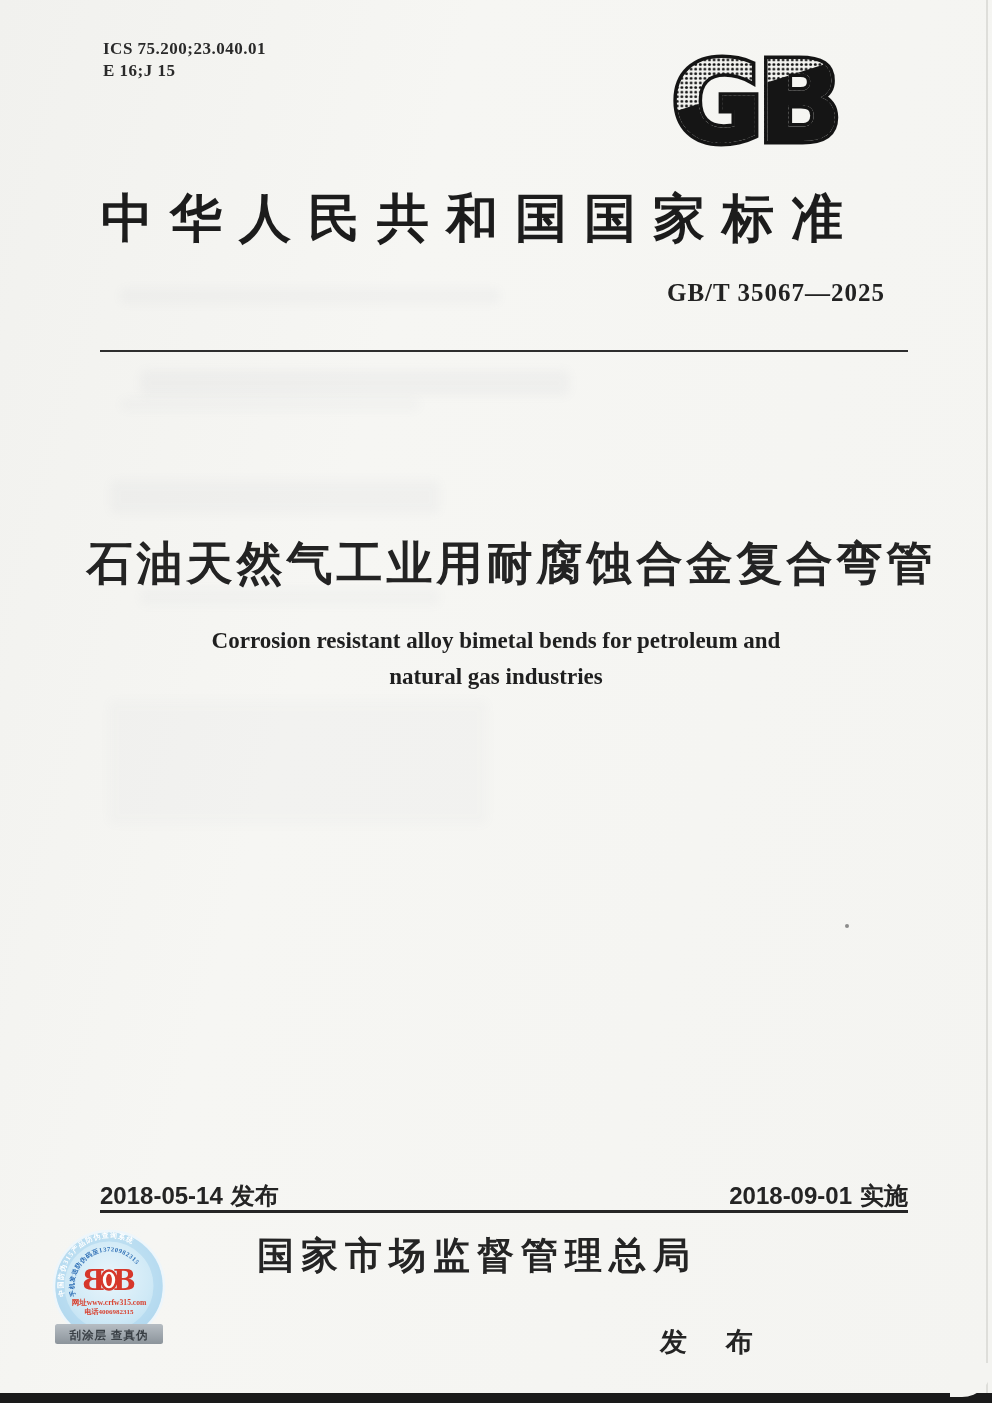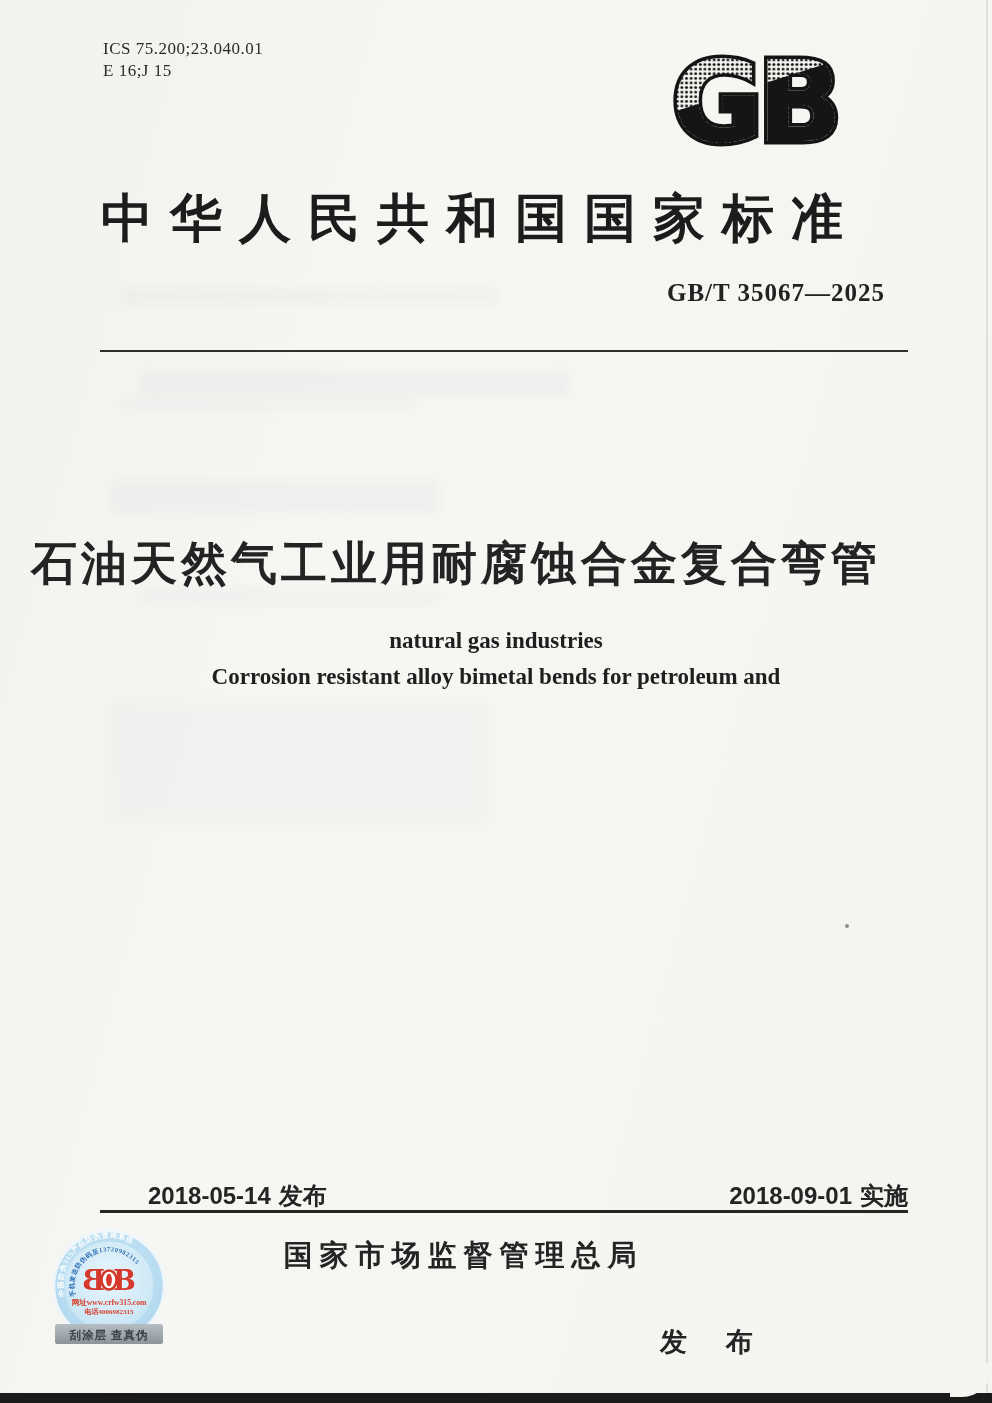--- a/index.html
+++ b/index.html
@@ -9,63 +9,63 @@
     background:#e8e8e6;
   }
   .page{
     position:relative;width:992px;height:1403px;overflow:hidden;
     background:linear-gradient(105deg,#f1f1ee 0%,#f6f6f3 35%,#f4f4f1 100%);
     color:#1e1e1e;
   }
   
   .ics{
     position:absolute;left:103px;top:38px;
-    font-family:"Liberation Serif",serif;font-weight:normal;
+    font-family:"Liberation Serif",serif;font-weight:bold;
     font-size:17px;line-height:22px;color:#2a2a2a;letter-spacing:.5px;
   }
   .gb-logo{position:absolute;left:652px;top:53px;}
   .std-title{
     position:absolute;left:84px;right:84px;top:184px;
     text-align:left;font-family:"Liberation Serif",serif;
     font-size:52px;font-weight:bold;color:#1c1c1c;
     letter-spacing:17px;white-space:nowrap;text-indent:17px;
   }
   .std-number{
     position:absolute;right:107px;top:279px;
     font-family:"Liberation Serif",serif;font-weight:bold;
     font-size:25px;letter-spacing:1px;color:#222;
   }
   .rule{position:absolute;left:100px;width:808px;background:#2e2e2e;}
   .rule-top{top:350px;height:2px;}
   .rule-bottom{top:1210px;height:3px;background:#262626;}
   
   .cn-title{
     position:absolute;left:16px;right:0;top:533px;
-    text-align:left;
+    text-align:center;
     font-family:"Liberation Sans",sans-serif;font-weight:bold;
     font-size:46px;letter-spacing:4px;color:#232323;white-space:nowrap;padding-left:15px;
   }
   .en-title{
     position:absolute;left:0;right:0;top:623px;text-align:center;
     font-family:"Liberation Serif",serif;font-weight:bold;
     font-size:23px;line-height:36px;color:#1f1f1f;
   }
   
   .dates-row{
     position:absolute;left:100px;right:84px;top:1180px;height:28px;
     font-family:"Liberation Sans",sans-serif;font-weight:bold;
     font-size:24px;color:#242424;
   }
-  .date-left{position:absolute;left:0;top:0;margin-left:48px;}
+  .date-left{position:absolute;left:0;top:0;}
   .date-right{position:absolute;right:0;top:0;}
   .dates-row .lbl{margin-left:8px;}
   .issuer{
     position:absolute;left:250px;top:1238px;width:420px;
     text-align:center;font-family:"Liberation Serif",serif;
-    font-weight:bold;font-size:29px;line-height:35px;color:#242424;
+    font-weight:bold;font-size:37px;line-height:35px;color:#242424;
     white-space:nowrap;
   }
   .issuer .l1{letter-spacing:7px;text-indent:7px;}
   .issuer .l2{letter-spacing:.5px;}
   .publish{
     position:absolute;left:660px;top:1324px;
     font-family:"Liberation Serif",serif;font-weight:bold;
     font-size:27px;letter-spacing:16px;color:#242424;white-space:nowrap;
   }
   .sticker{position:absolute;left:46px;top:1228px;}
@@ -112,22 +112,22 @@
   </svg>
 
   <div class="std-title">中华人民共和国国家标准</div>
 
   <div class="std-number">GB/T 35067—2025</div>
 
   <div class="rule rule-top"></div>
 
   <div class="cn-title">石油天然气工业用耐腐蚀合金复合弯管</div>
   <div class="en-title">
+    <div>Corrosion resistant alloy bimetal bends for petroleum and</div>
     <div>natural gas industries</div>
-    <div>Corrosion resistant alloy bimetal bends for petroleum and</div>
   </div>
 
   <div class="dates-row">
     <div class="date-left"><span>2018-05-14</span><span class="lbl">发布</span></div>
     <div class="date-right"><span>2018-09-01</span><span class="lbl">实施</span></div>
   </div>
 
   <div class="rule rule-bottom"></div>
 
   <div class="issuer">

